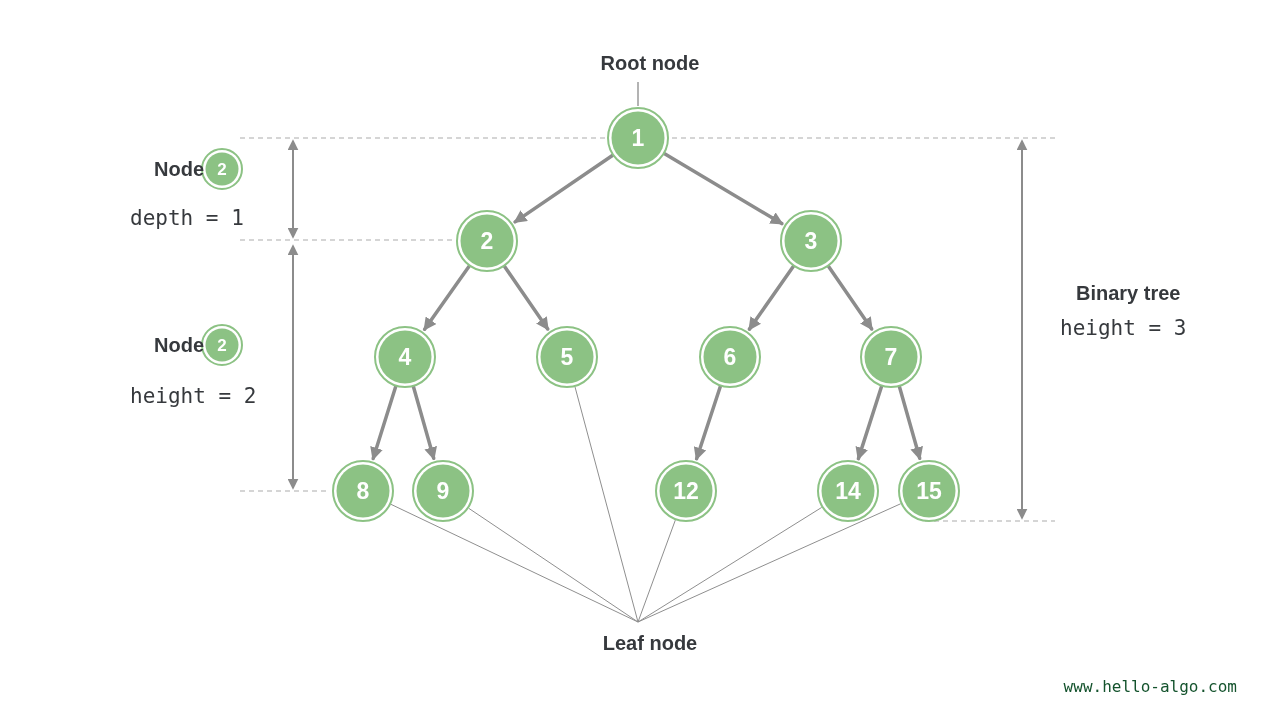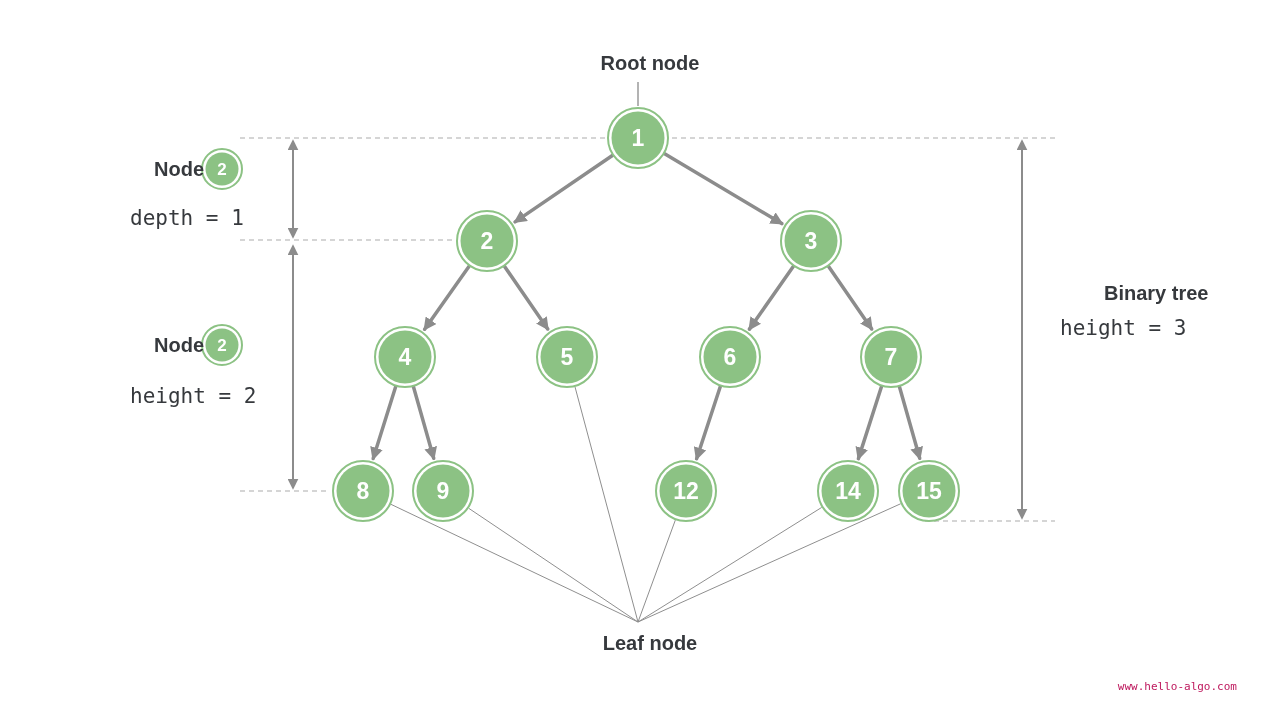--- a/index.html
+++ b/index.html
@@ -4,21 +4,21 @@
 <style>
   html,body{margin:0;padding:0;background:#ffffff;}
   #canvas{position:relative;width:1280px;height:720px;background:#ffffff;overflow:hidden;
           font-family:"Liberation Sans",sans-serif;}
   #diagram-svg{position:absolute;left:0;top:0;}
   .lbl{position:absolute;white-space:nowrap;color:#36393D;}
   .title{font-weight:bold;font-size:20px;padding-left:24px;}
   .mono{font-family:"DejaVu Sans Mono",monospace;font-size:21px;}
   .center{transform:translate(-50%,-50%);}
   .vcenter{transform:translateY(-50%);}
-  .watermark{font-family:"DejaVu Sans Mono",monospace;font-size:11px;color:#be185d;
+  .watermark{font-family:"DejaVu Sans Mono",monospace;font-size:16px;color:#14532d;
              transform:translateY(-50%);}
 </style>
 </head>
 <body>
 
 <div id="canvas">
 
   <svg id="diagram-svg" width="1280" height="720" viewBox="0 0 1280 720">
     <defs>
       <marker id="ah-edge" viewBox="0 0 10 10" refX="8.5" refY="5" markerWidth="13" markerHeight="13" orient="auto-start-reverse" markerUnits="userSpaceOnUse">
@@ -142,17 +142,17 @@
   <div class="lbl title center" style="left:638px;top:63px;">Root node</div>
 
   <div class="lbl title center" style="left:638px;top:643px;">Leaf node</div>
 
   <div class="lbl title vcenter" style="left:130px;top:169px;">Node</div>
   <div class="lbl mono vcenter" style="left:130px;top:218px;text-align:right;">depth = 1</div>
 
   <div class="lbl title vcenter" style="left:130px;top:345px;">Node</div>
   <div class="lbl mono vcenter" style="left:130px;top:396px;text-align:right;">height = 2</div>
 
-  <div class="lbl title vcenter" style="left:1080px;top:293px;">Binary tree</div>
+  <div class="lbl title vcenter" style="left:1052px;top:293px;">Binary tree</div>
   <div class="lbl mono vcenter" style="left:1060px;top:328px;">height = 3</div>
 
   <div class="lbl watermark" style="right:43px;top:686px;">www.hello-algo.com</div>
 </div>
 
 </body></html>

